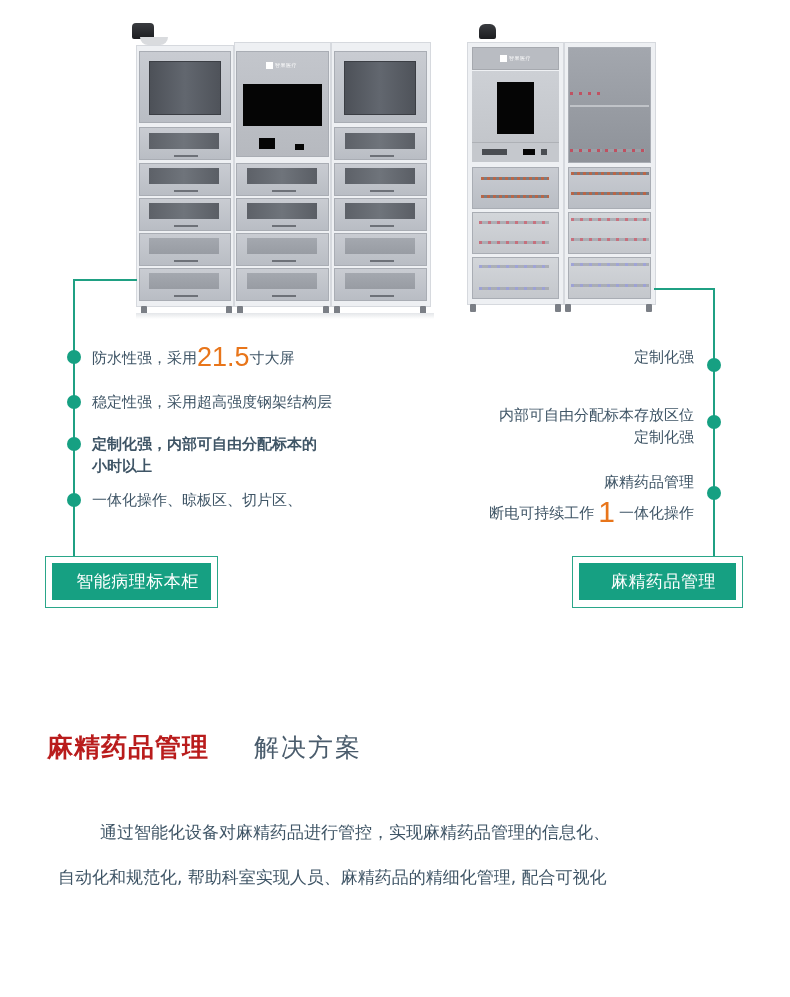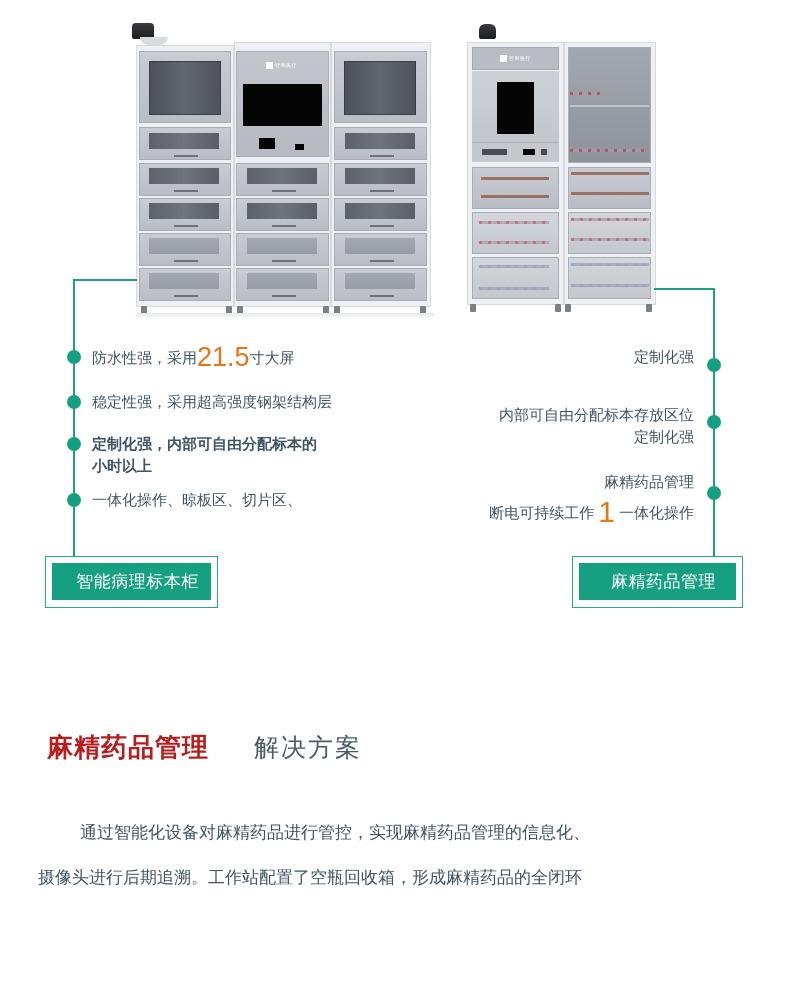--- a/index.html
+++ b/index.html
@@ -34,21 +34,21 @@
   .big-num { color: #e8751a; font-size: 27px; font-family: "Liberation Sans", sans-serif; vertical-align: -3px; }
   .big-one { color: #e8751a; font-size: 30px; font-family: "Liberation Sans", sans-serif; vertical-align: -4px; margin: 0 4px; }
 
   
   .label-box { position: absolute; border: 1.5px solid #2aa689; background: #fff; }
   .label-inner { position: absolute; background: #16a082; color: #fff; font-size: 17px; text-align: center; line-height: 37px; letter-spacing: .5px; padding-left: 12px; }
 
   
   .section-title { position: absolute; left: 47px; top: 730px; font-size: 26px; font-weight: bold; color: #b91c1c; letter-spacing: 1px; white-space: nowrap; }
   .section-sub { position: absolute; left: 254px; top: 731px; font-size: 25px; font-weight: 300; color: #4a5c6c; letter-spacing: 2px; white-space: nowrap; font-family: "DejaVu Sans", sans-serif; }
-  .para { position: absolute; left: 38px; top: 810px; width: 700px; font-size: 17px; line-height: 44.5px; color: #3f5566; text-align: justify; }
+  .para { position: absolute; left: 58px; top: 810px; width: 700px; font-size: 17px; line-height: 44.5px; color: #3f5566; text-align: justify; }
   .para .indent { display: inline-block; width: 42px; }
 </style>
 </head>
 <body>
 
 <div>
 
   <div class="camera" style="left:132px;top:23px;width:22px;height:16px;"></div>
   <div class="abs" style="left:140px;top:37px;width:28px;height:8px;background:#d9dbde;border-radius:0 0 10px 10px;"></div>
 
@@ -231,14 +231,14 @@
 </div>
 
 <div class="label-box" style="left:572px;top:556px;width:171px;height:52px;"></div>
 <div class="label-inner" style="left:579px;top:563px;width:157px;height:37px;">麻精药品管理</div>
 
 <div class="section-title">麻精药品管理</div>
 <div class="section-sub">解决方案</div>
 
 <div class="para">
   <div><span class="indent"></span><span>通过智能化设备对麻精药品进行管控，实现麻精药品管理的信息化、</span></div>
-  <div>摄像头进行后期追溯。工作站配置了空瓶回收箱，形成麻精药品的全闭环</div>
+  <div>自动化和规范化, 帮助科室实现人员、麻精药品的精细化管理, 配合可视化</div>
 </div>
 
 </body></html>

